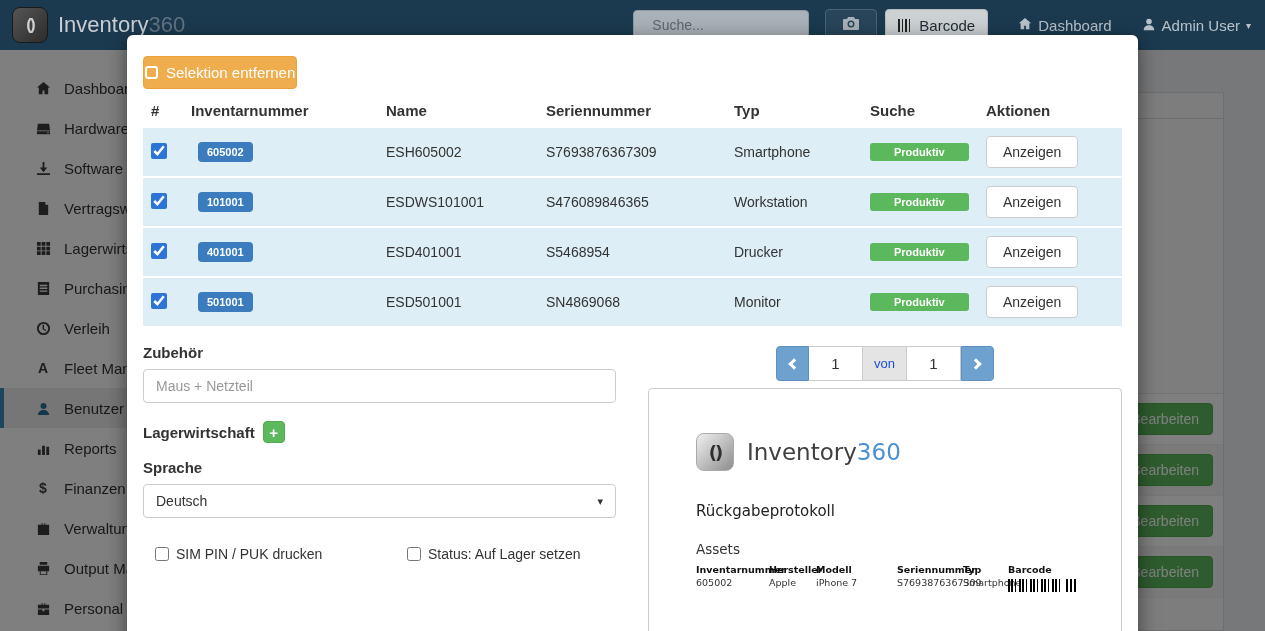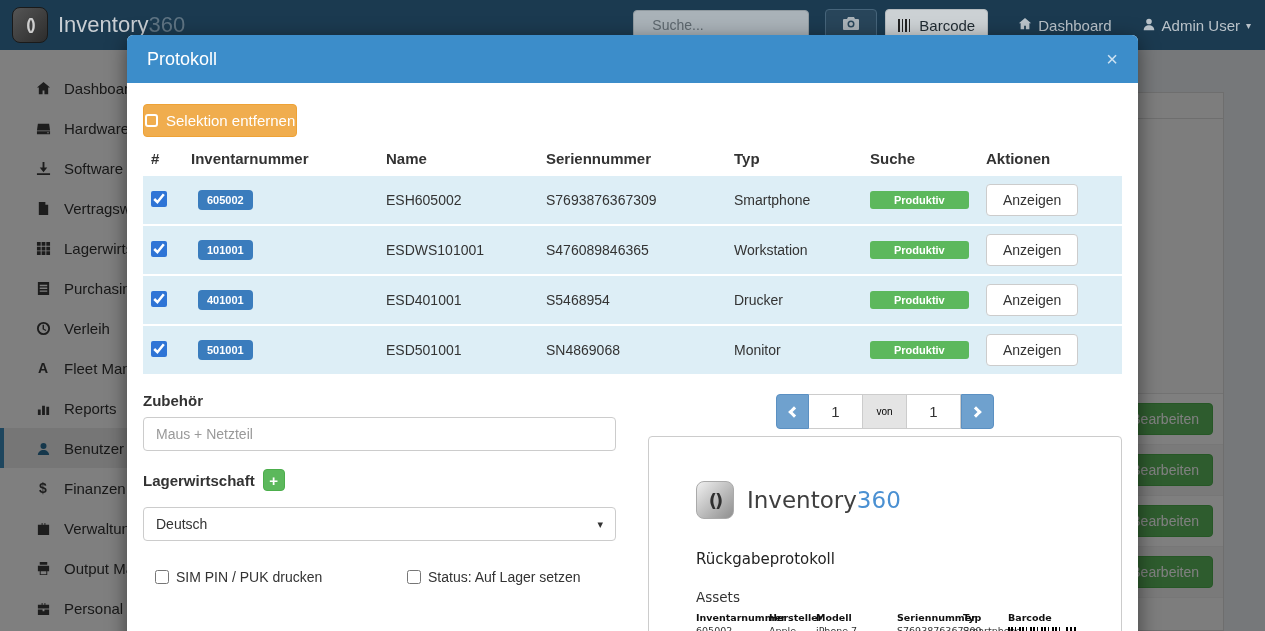--- a/index.html
+++ b/index.html
@@ -82,21 +82,21 @@
   .chk-item input { width:14px; height:14px; }
 
   .pager { display:flex; justify-content:center; margin-top:2px; }
   .pg-btn { width:33px; height:35px; background:#6fa1ce; border:1px solid #5b90c2; display:flex; align-items:center; justify-content:center; }
   .pg-btn.l { border-radius:4px 0 0 4px; }
   .pg-btn.r { border-radius:0 4px 4px 0; }
   .chev { width:8px; height:8px; border-right:3px solid #fff; border-bottom:3px solid #fff; }
   .chev.left { transform:rotate(135deg); margin-left:3px; }
   .chev.right { transform:rotate(-45deg); margin-right:3px; }
   .pg-input { width:54px; height:35px; border:1px solid #ccc; border-left:none; text-align:center; font-size:15px; color:#333; }
-  .pg-von { width:44px; height:35px; background:#e4e4e4; border:1px solid #ccc; border-left:none; display:flex; align-items:center; justify-content:center; font-size:10px; color:#000000; }
+  .pg-von { width:44px; height:35px; background:#e4e4e4; border:1px solid #ccc; border-left:none; display:flex; align-items:center; justify-content:center; font-size:13px; color:#1d4ed8; }
 
   .preview { margin-top:7px; height:300px; background:#fff; border:1px solid #ccc; border-radius:4px; padding:44px 20px 0 47px; font-family:"DejaVu Sans", sans-serif; }
   .pv-logo-row { display:flex; align-items:center; }
   .pv-logo { width:38px; height:38px; border-radius:8px; background:linear-gradient(135deg,#f0f0f0 0%,#8e8e8e 100%); border:1px solid #aaa; color:#2f2f2f; display:flex; align-items:center; justify-content:center; font-weight:bold; font-size:18px; letter-spacing:-2px; }
   .pv-brand { margin-left:13px; font-size:23px; }
   .pv-brand .b1 { color:#3f3f3f; }
   .pv-brand .b2 { color:#4a90d2; }
   .pv-title { margin-top:31px; font-size:15px; color:#222; }
   .pv-assets { margin-top:21px; font-size:13.5px; color:#333; }
   .pv-table { margin-top:7px; display:flex; font-size:9.5px; color:#111; }
@@ -168,35 +168,35 @@
             <svg viewBox="0 0 16 16">
               <path d="M8 1a7 7 0 1 0 0 14A7 7 0 0 0 8 1zm0 2a5 5 0 1 1 0 10A5 5 0 0 1 8 3zm-1 1h1.5v4.2L11 9.5l-.7 1.2L7 8.8z"></path>
             </svg>
           </span>
         <span>Verleih</span>
       </div>
       <div class="side-item">
         <span class="icn">A</span>
         <span>Fleet Manag</span>
       </div>
+      <div class="side-item active">
+        <span class="icn">
+            <svg viewBox="0 0 16 16">
+              <path d="M8 2a3.2 3.2 0 1 1 0 6.4A3.2 3.2 0 0 1 8 2zm-6 13c0-3.3 2.7-5.5 6-5.5s6 2.2 6 5.5z"></path>
+            </svg>
+          </span>
+        <span>Benutzer</span>
+      </div>
       <div class="side-item">
         <span class="icn">
             <svg viewBox="0 0 16 16">
               <path d="M2 9h3v6H2zm4.5-4h3v10h-3zM11 6h3v9h-3z"></path>
             </svg>
           </span>
         <span>Reports</span>
-      </div>
-      <div class="side-item active">
-        <span class="icn">
-            <svg viewBox="0 0 16 16">
-              <path d="M8 2a3.2 3.2 0 1 1 0 6.4A3.2 3.2 0 0 1 8 2zm-6 13c0-3.3 2.7-5.5 6-5.5s6 2.2 6 5.5z"></path>
-            </svg>
-          </span>
-        <span>Benutzer</span>
       </div>
       <div class="side-item">
         <span class="icn">$</span>
         <span>Finanzen &amp; C</span>
       </div>
       <div class="side-item">
         <span class="icn">
             <svg viewBox="0 0 16 16">
               <path d="M6 2h4v2h4v11H2V4h4zm1 0v2h2V2z" fill-rule="evenodd"></path>
             </svg>
@@ -269,24 +269,20 @@
         <span><svg viewBox="0 0 16 16">
               <path d="M8 2a3.2 3.2 0 1 1 0 6.4A3.2 3.2 0 0 1 8 2zm-6 13c0-3.3 2.7-5.5 6-5.5s6 2.2 6 5.5z"></path>
             </svg></span>
         <span>Admin User</span>
         <span class="caret">▾</span>
       </div>
     </div>
   </div>
 
   <div class="modal">
-    <div class="modal-header">
-      <span class="modal-title">Protokoll</span>
-      <span class="modal-close">×</span>
-    </div>
     <div class="modal-body">
 
       <button class="btn-orange">
         <span class="sq-icn"></span>
         <span>Selektion entfernen</span>
       </button>
 
       <table class="sel">
         <colgroup>
             <col class="c0">
@@ -352,20 +348,21 @@
         <div class="col-left">
           <div class="lbl">Zubehör</div>
           <input class="txt-input" placeholder="Maus + Netzteil" style="">
           <div class="lager-row">
             <span class="lbl">Lagerwirtschaft</span>
             <button class="btn-plus">
                 <span>+</span>
               </button>
           </div>
           <div class="sprache">
+            <div class="lbl">Sprache</div>
             <div class="fake-select">
               <span>Deutsch</span>
               <span class="car">▾</span>
             </div>
           </div>
           <div class="chk-row">
             <label class="chk-item">
               <input type="checkbox" style="">
               <span>SIM PIN / PUK drucken</span>
             </label>

